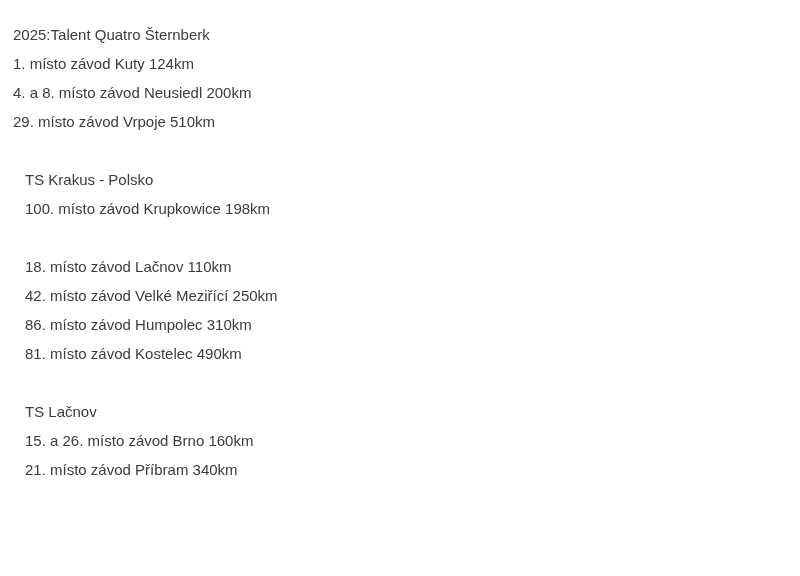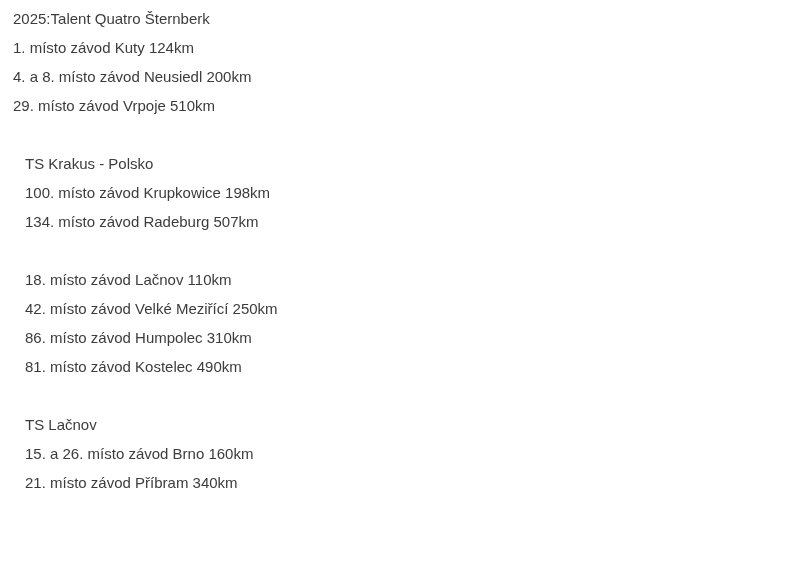--- a/index.html
+++ b/index.html
@@ -28,30 +28,29 @@
     margin-top: 29px; 
     margin-left: 12px;
   }
 </style>
 </head>
 <body>
 
 <div class="doc">
 
   <div id="sections-container">
-      <div class="section" style="margin-top: 0px;">
+      <div class="section" style="margin-top: 16px;">
         <p>2025:Talent Quatro Šternberk</p>
         <p>1. místo závod Kuty 124km</p>
         <p>4. a 8. místo závod Neusiedl 200km</p>
         <p>29. místo závod Vrpoje 510km</p>
       </div>
       <div class="section">
         <p>TS Krakus - Polsko</p>
         <p>100. místo závod Krupkowice 198km</p>
-        <p>134. místo závod Radeburg 507km</p>
       </div>
       <div class="section">
         <p>18. místo závod Lačnov 110km</p>
         <p>42. místo závod Velké Meziřící 250km</p>
         <p>86. místo závod Humpolec 310km</p>
         <p>81. místo závod Kostelec 490km</p>
       </div>
       <div class="section">
         <p>TS Lačnov</p>
         <p>15. a 26. místo závod Brno 160km</p>

